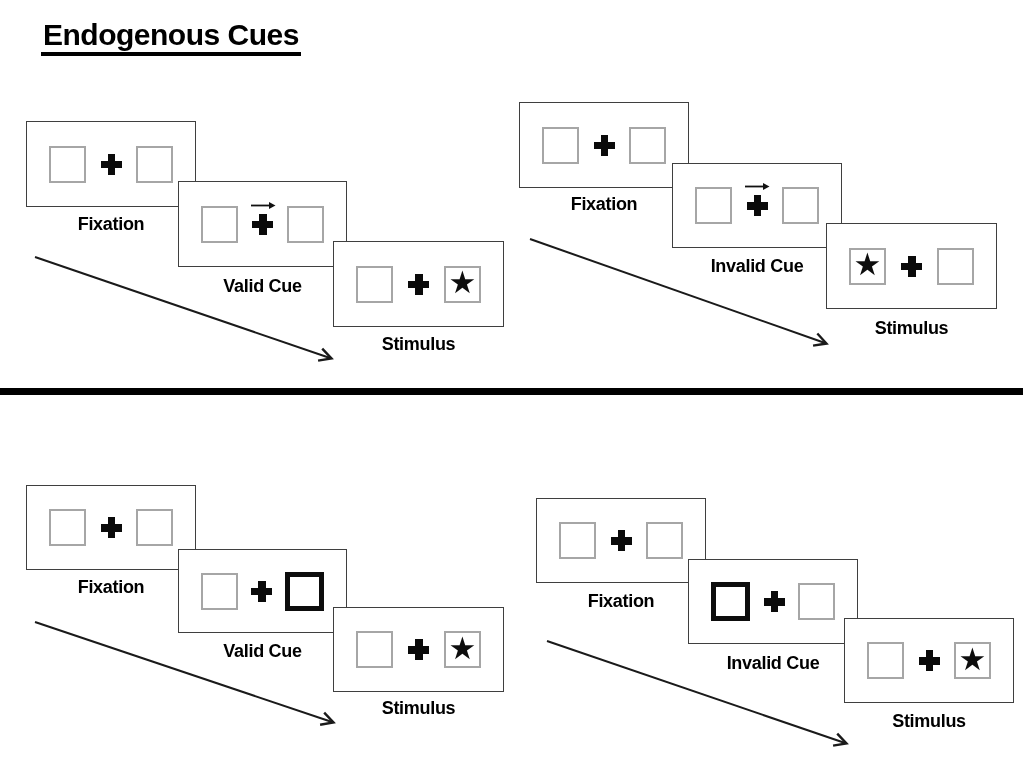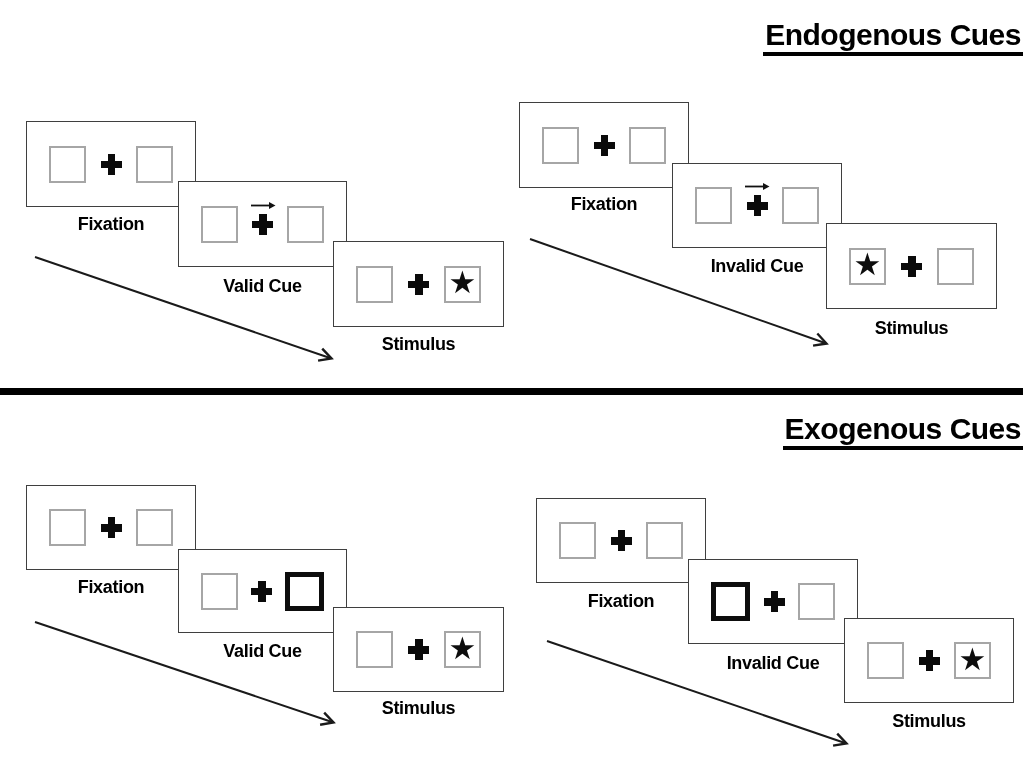--- a/index.html
+++ b/index.html
@@ -2,21 +2,21 @@
 <html><head>
 <meta charset="utf-8">
 <style>
   html,body{margin:0;padding:0;background:#fff;}
   #canvas{
     position:relative;width:1023px;height:767px;background:#fff;overflow:hidden;
     font-family:"Liberation Sans","DejaVu Sans",sans-serif;color:#000;
   }
   
   .section-title{
-    position:absolute;left:0;right:0;text-align:right;
+    position:absolute;left:0;right:0;text-align:left;
     font-size:30px;font-weight:bold;letter-spacing:-0.5px;z-index:4;padding-left:41px;
   }
   .section-title span{border-bottom:4px solid #000;padding:0 2px 1px 2px;}
   
   .divider{position:absolute;left:0;top:388px;width:1023px;height:7px;background:#000;z-index:4;}
   
   .panel{
     position:absolute;background:#fff;border:1px solid #3f3f3f;box-sizing:border-box;
     display:flex;align-items:center;justify-content:space-between;padding:0 22px;
   }
@@ -143,23 +143,20 @@
           <i class="h"></i>
           <i class="v"></i>
         </div>
       </div>
     <div class="box"></div>
   </div>
   <div class="plabel" style="left:826px;top:318px;width:171px">Stimulus</div>
 
   <div class="divider"></div>
 
-  <div class="section-title" style="top:412px">
-    <span>Exogenous Cues</span>
-  </div>
 
   <div class="panel z1" style="left:26px;top:485px;width:170px;height:85px">
     <div class="box"></div>
     <div class="center">
         <div class="plus">
           <i class="h"></i>
           <i class="v"></i>
         </div>
       </div>
     <div class="box"></div>

